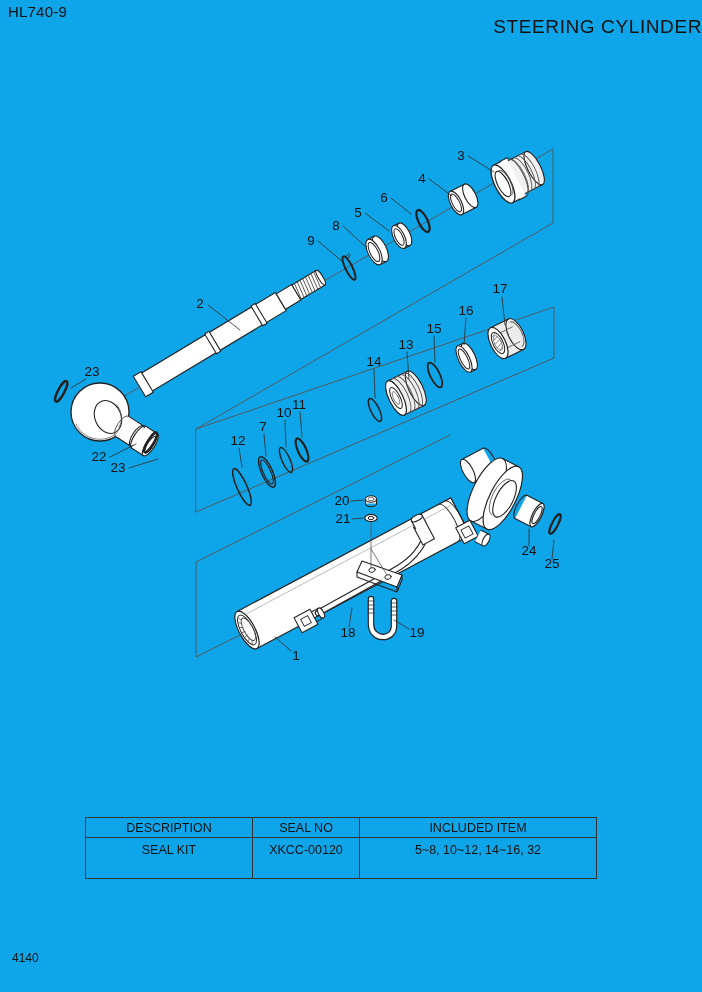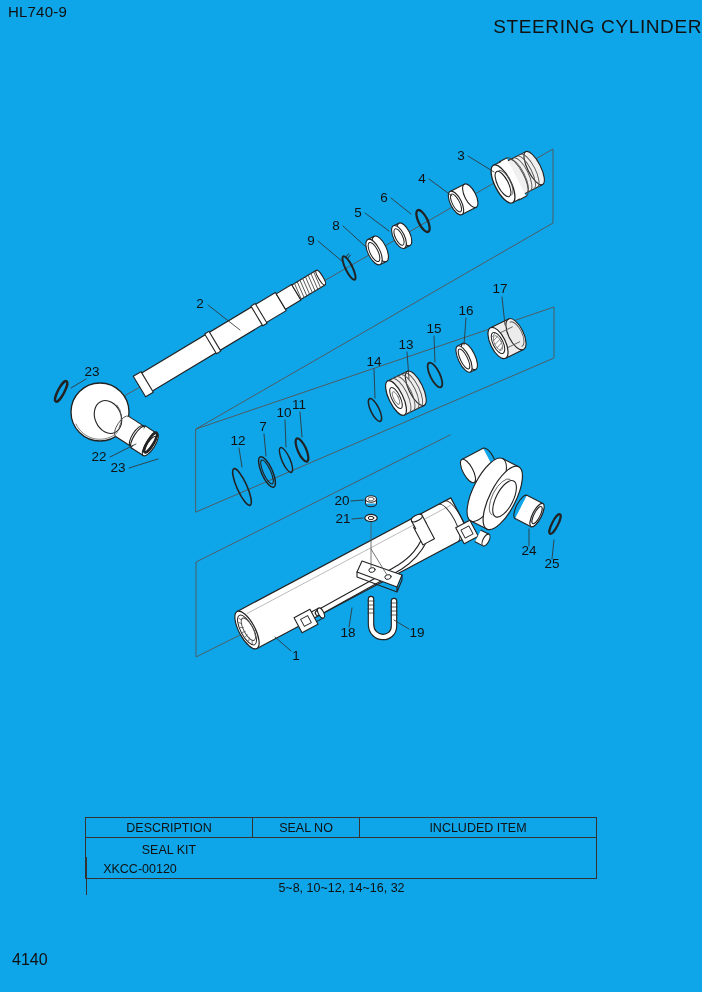--- a/index.html
+++ b/index.html
@@ -5,28 +5,28 @@
   html,body{margin:0;padding:0;background:#fff;}
   .page{position:relative;width:702px;height:992px;background:#0ea5e9;overflow:hidden;
         font-family:"Liberation Sans", sans-serif;color:#111;}
   .model{position:absolute;left:8px;top:3px;font-size:15px;letter-spacing:0.2px;}
   .title{position:absolute;left:0;top:16px;width:100%;text-align:right;font-size:19px;letter-spacing:0.6px;}
   svg.diagram{position:absolute;left:0;top:0;}
   .parts-table{position:absolute;left:85px;top:801px;width:510px;border:1px solid #333;
                font-size:12.5px;margin-top:16px;}
   .t-row{display:flex;}
   .t-row.head{height:19px;border-bottom:1px solid #333;}
-  .t-row.data{height:40px;flex-direction:column;}
+  .t-row.data{height:40px;}
   .t-cell{display:flex;justify-content:center;box-sizing:border-box;}
   .t-row.head .t-cell{align-items:center;}
   .t-row.data .t-cell{align-items:flex-start;padding-top:5px;}
   .c1{width:166px;}
   .c2{width:107px;border-left:1px solid #333;}
   .c3{flex:1;border-left:1px solid #333;}
-  .page-number{position:absolute;left:12px;top:951px;font-size:16px;}
+  .page-number{position:absolute;left:12px;top:951px;font-size:12px;}
   text.lbl{font-family:"Liberation Sans",sans-serif;font-size:13.5px;fill:#111;text-anchor:middle;}
 </style>
 </head>
 <body>
 
 <div class="page">
   <div class="model">HL740-9</div>
   <div class="title">STEERING CYLINDER</div>
 
   <svg class="diagram" width="702" height="992" viewBox="0 0 702 992">

